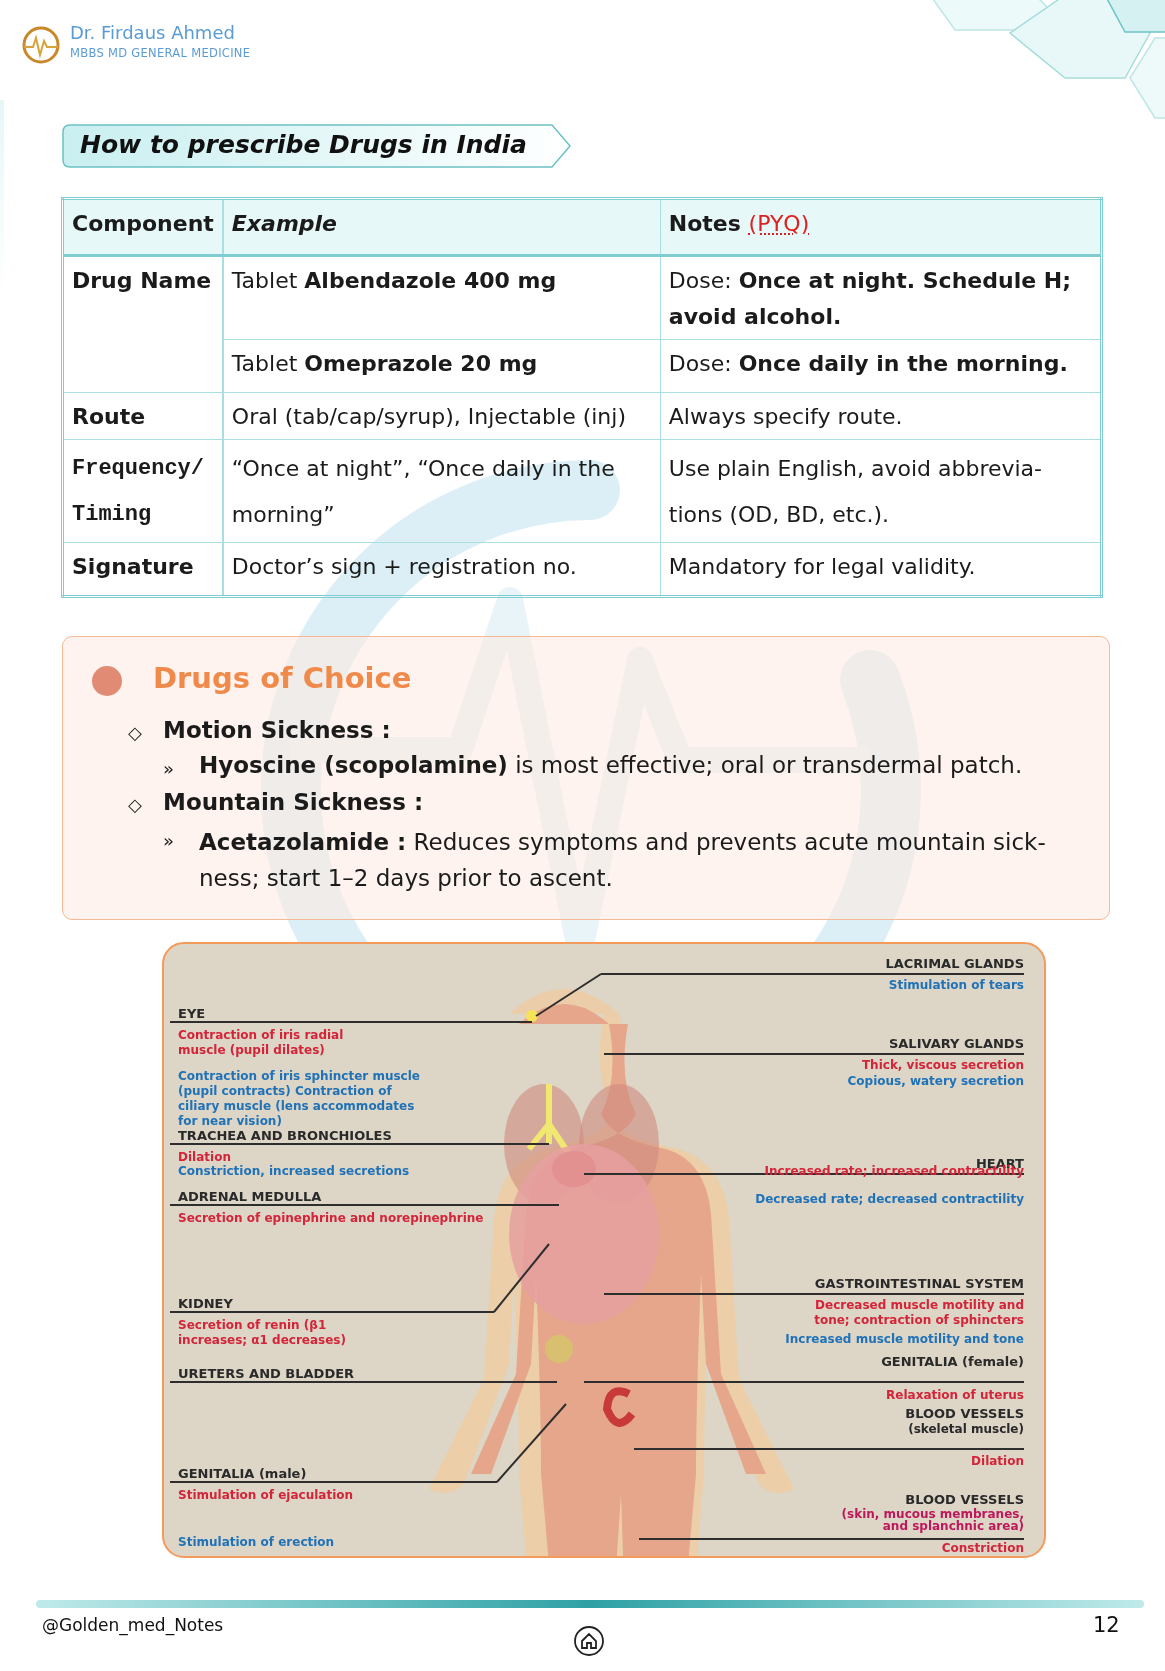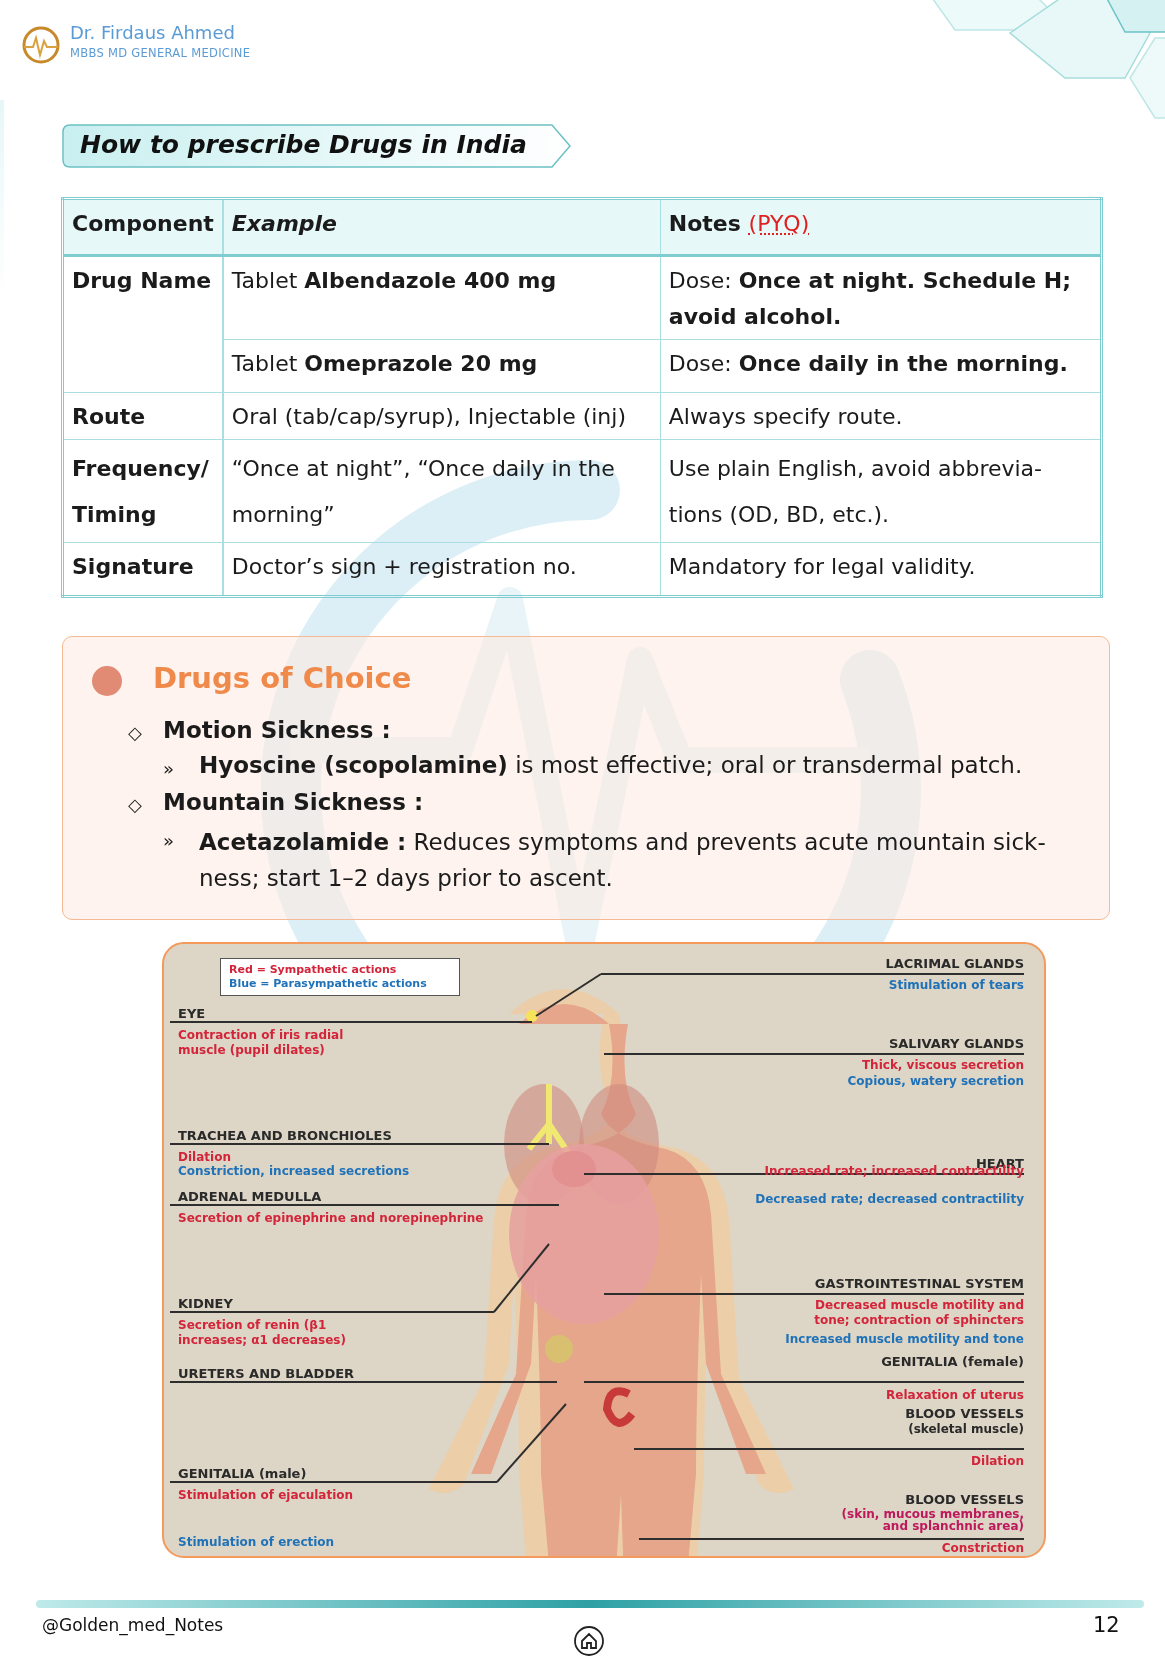--- a/index.html
+++ b/index.html
@@ -96,21 +96,21 @@
   <tr>
     <td class="c2" style="height:42px;"><span>Tablet</span> <span class="b">Omeprazole 20 mg</span></td>
     <td class="c3"><span>Dose:</span> <span class="b">Once daily in the morning.</span></td>
   </tr>
   <tr>
     <td class="c1">Route</td>
     <td class="c2">Oral (tab/cap/syrup), Injectable (inj)</td>
     <td class="c3">Always specify route.</td>
   </tr>
   <tr>
-    <td class="c1" style="line-height:46px;">Frequency/ Timing</td>
+    <td class="c1" style="line-height:46px;font-family:Liberation Mono, monospace;">Frequency/ Timing</td>
     <td class="c2" style="line-height:46px;">“Once at night”, “Once daily in the morning”</td>
     <td class="c3" style="line-height:46px;">Use plain English, avoid abbrevia-tions (OD, BD, etc.).</td>
   </tr>
   <tr>
     <td class="c1" style="height:42px;">Signature</td>
     <td class="c2">Doctor’s sign + registration no.</td>
     <td class="c3">Mandatory for legal validity.</td>
   </tr>
 </tbody>
   </table>
@@ -156,27 +156,24 @@
     <line x1="372" y1="72" x2="437" y2="30" stroke="#2e2e2e" stroke-width="2"></line>
     <line x1="437" y1="30" x2="860" y2="30" stroke="#2e2e2e" stroke-width="2"></line>
     <line x1="440" y1="110" x2="860" y2="110" stroke="#2e2e2e" stroke-width="2"></line>
     <line x1="420" y1="230" x2="860" y2="230" stroke="#2e2e2e" stroke-width="2"></line>
     <line x1="440" y1="350" x2="860" y2="350" stroke="#2e2e2e" stroke-width="2"></line>
     <line x1="420" y1="438" x2="860" y2="438" stroke="#2e2e2e" stroke-width="2"></line>
     <line x1="470" y1="505" x2="860" y2="505" stroke="#2e2e2e" stroke-width="2"></line>
     <line x1="475" y1="595" x2="860" y2="595" stroke="#2e2e2e" stroke-width="2"></line>
   </svg>
 
-  <div class="legend">
-    <div class="red">Red = Sympathetic actions</div>
-    <div class="blue">Blue = Parasympathetic actions</div>
-  </div>
 
   <div class="org" style="left:14px;top:62px;">EYE</div>
   <div class="act red" style="left:14px;top:84px;width:170px;">Contraction of iris radial muscle (pupil dilates)</div>
+  <div class="act blue" style="left:14px;top:125px;width:250px;">Contraction of iris sphincter muscle (pupil contracts) Contraction of ciliary muscle (lens accommodates for near vision)</div>
 
   <div class="org" style="left:14px;top:184px;">TRACHEA AND BRONCHIOLES</div>
   <div class="act red" style="left:14px;top:206px;">Dilation</div>
   <div class="act blue" style="left:14px;top:220px;">Constriction, increased secretions</div>
 
   <div class="org" style="left:14px;top:245px;">ADRENAL MEDULLA</div>
   <div class="act red" style="left:14px;top:267px;">Secretion of epinephrine and norepinephrine</div>
 
   <div class="org" style="left:14px;top:352px;">KIDNEY</div>
   <div class="act red" style="left:14px;top:374px;width:210px;">Secretion of renin (β1 increases; α1 decreases)</div>

